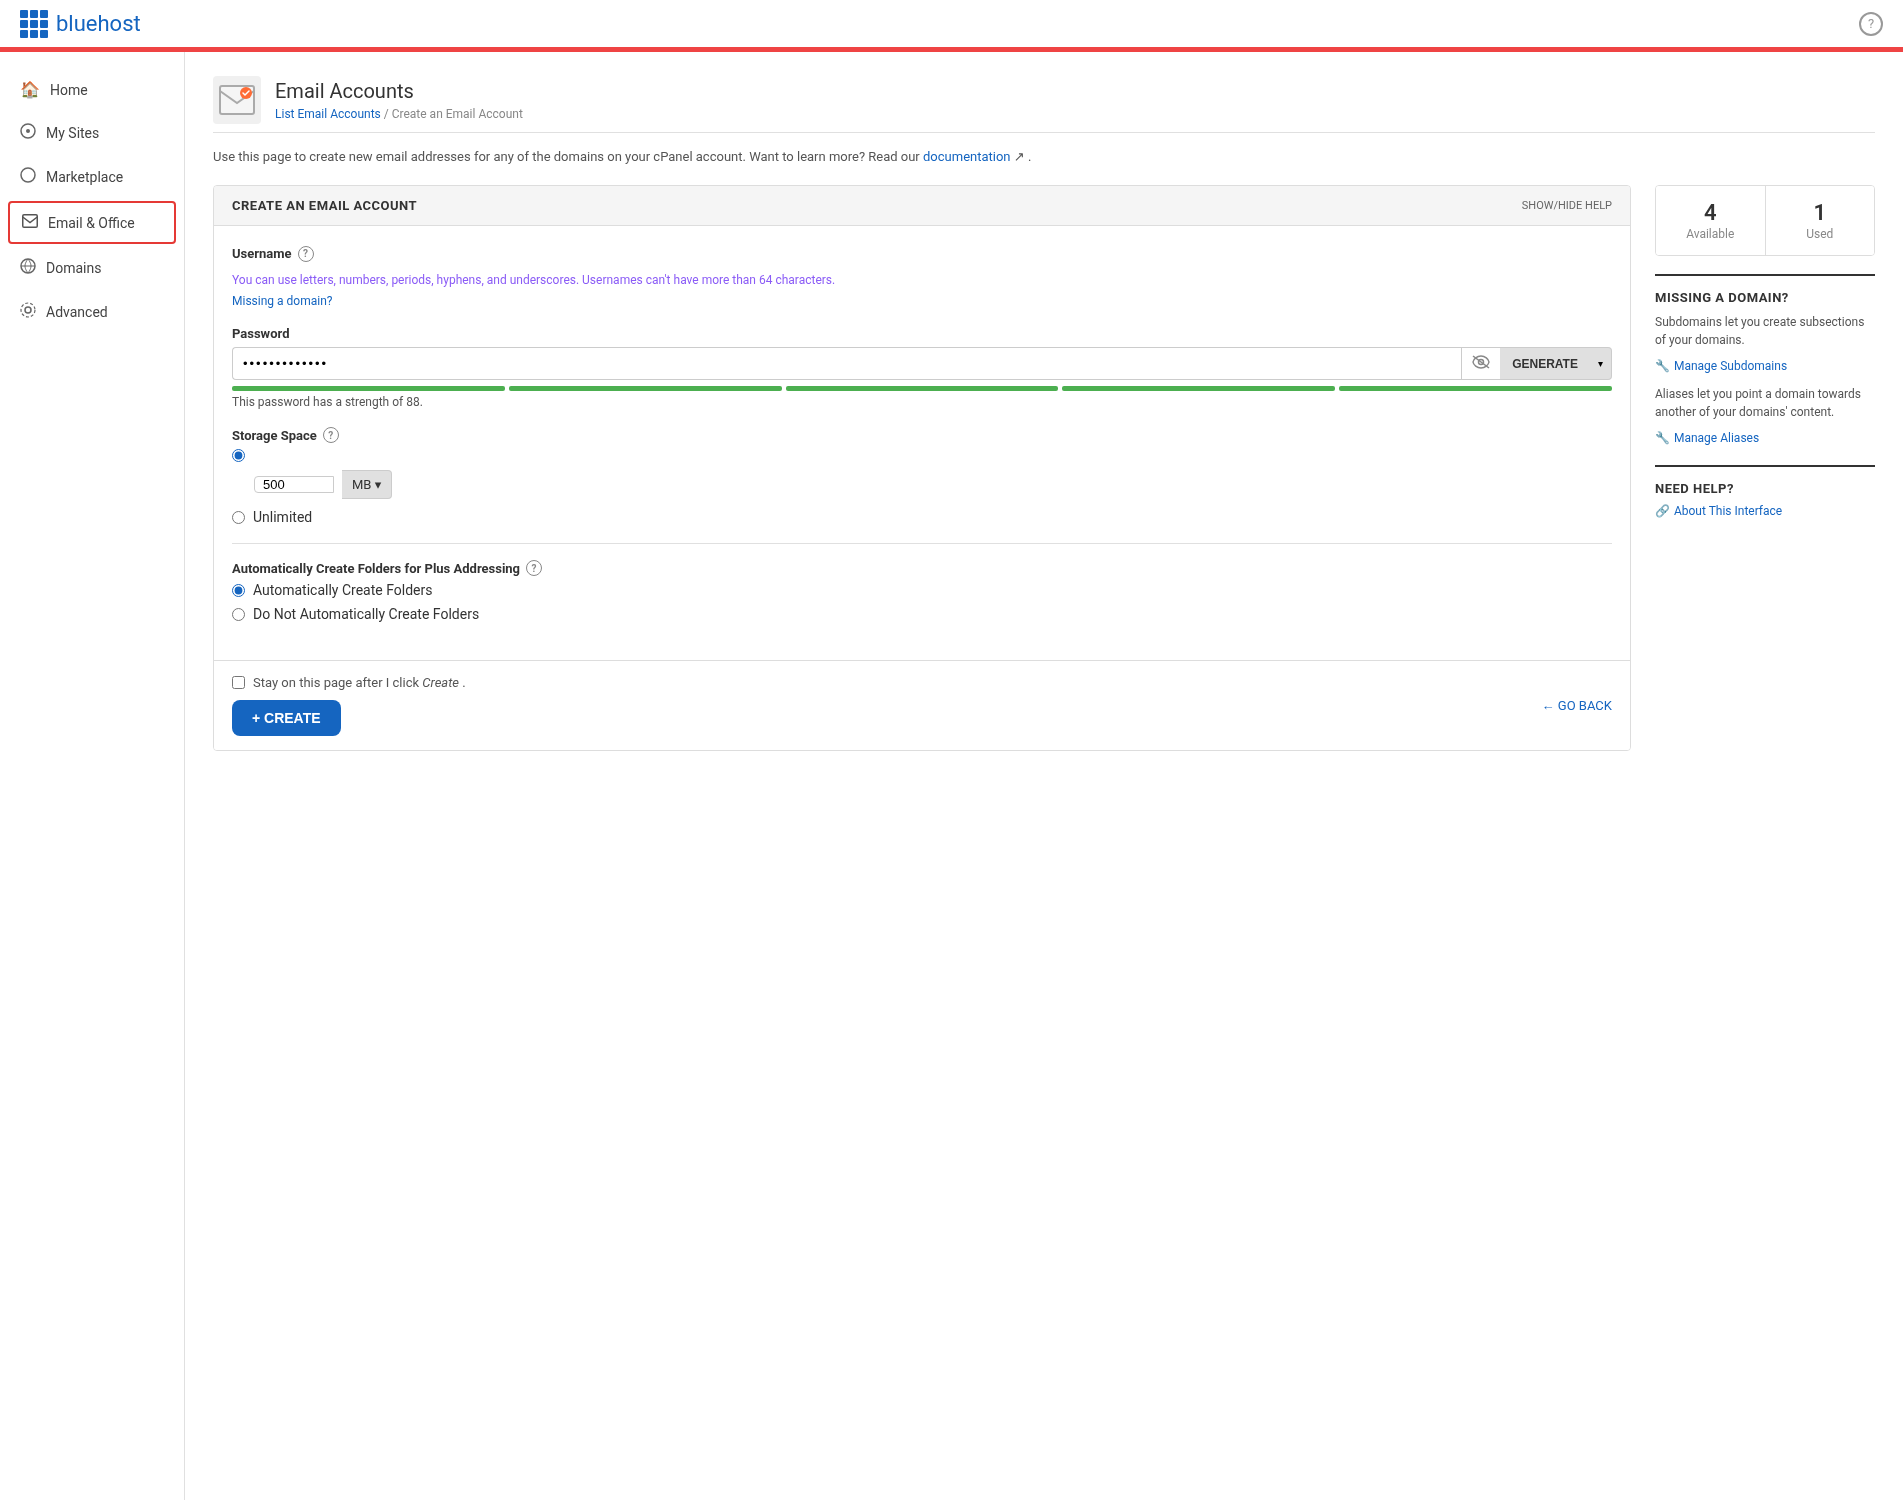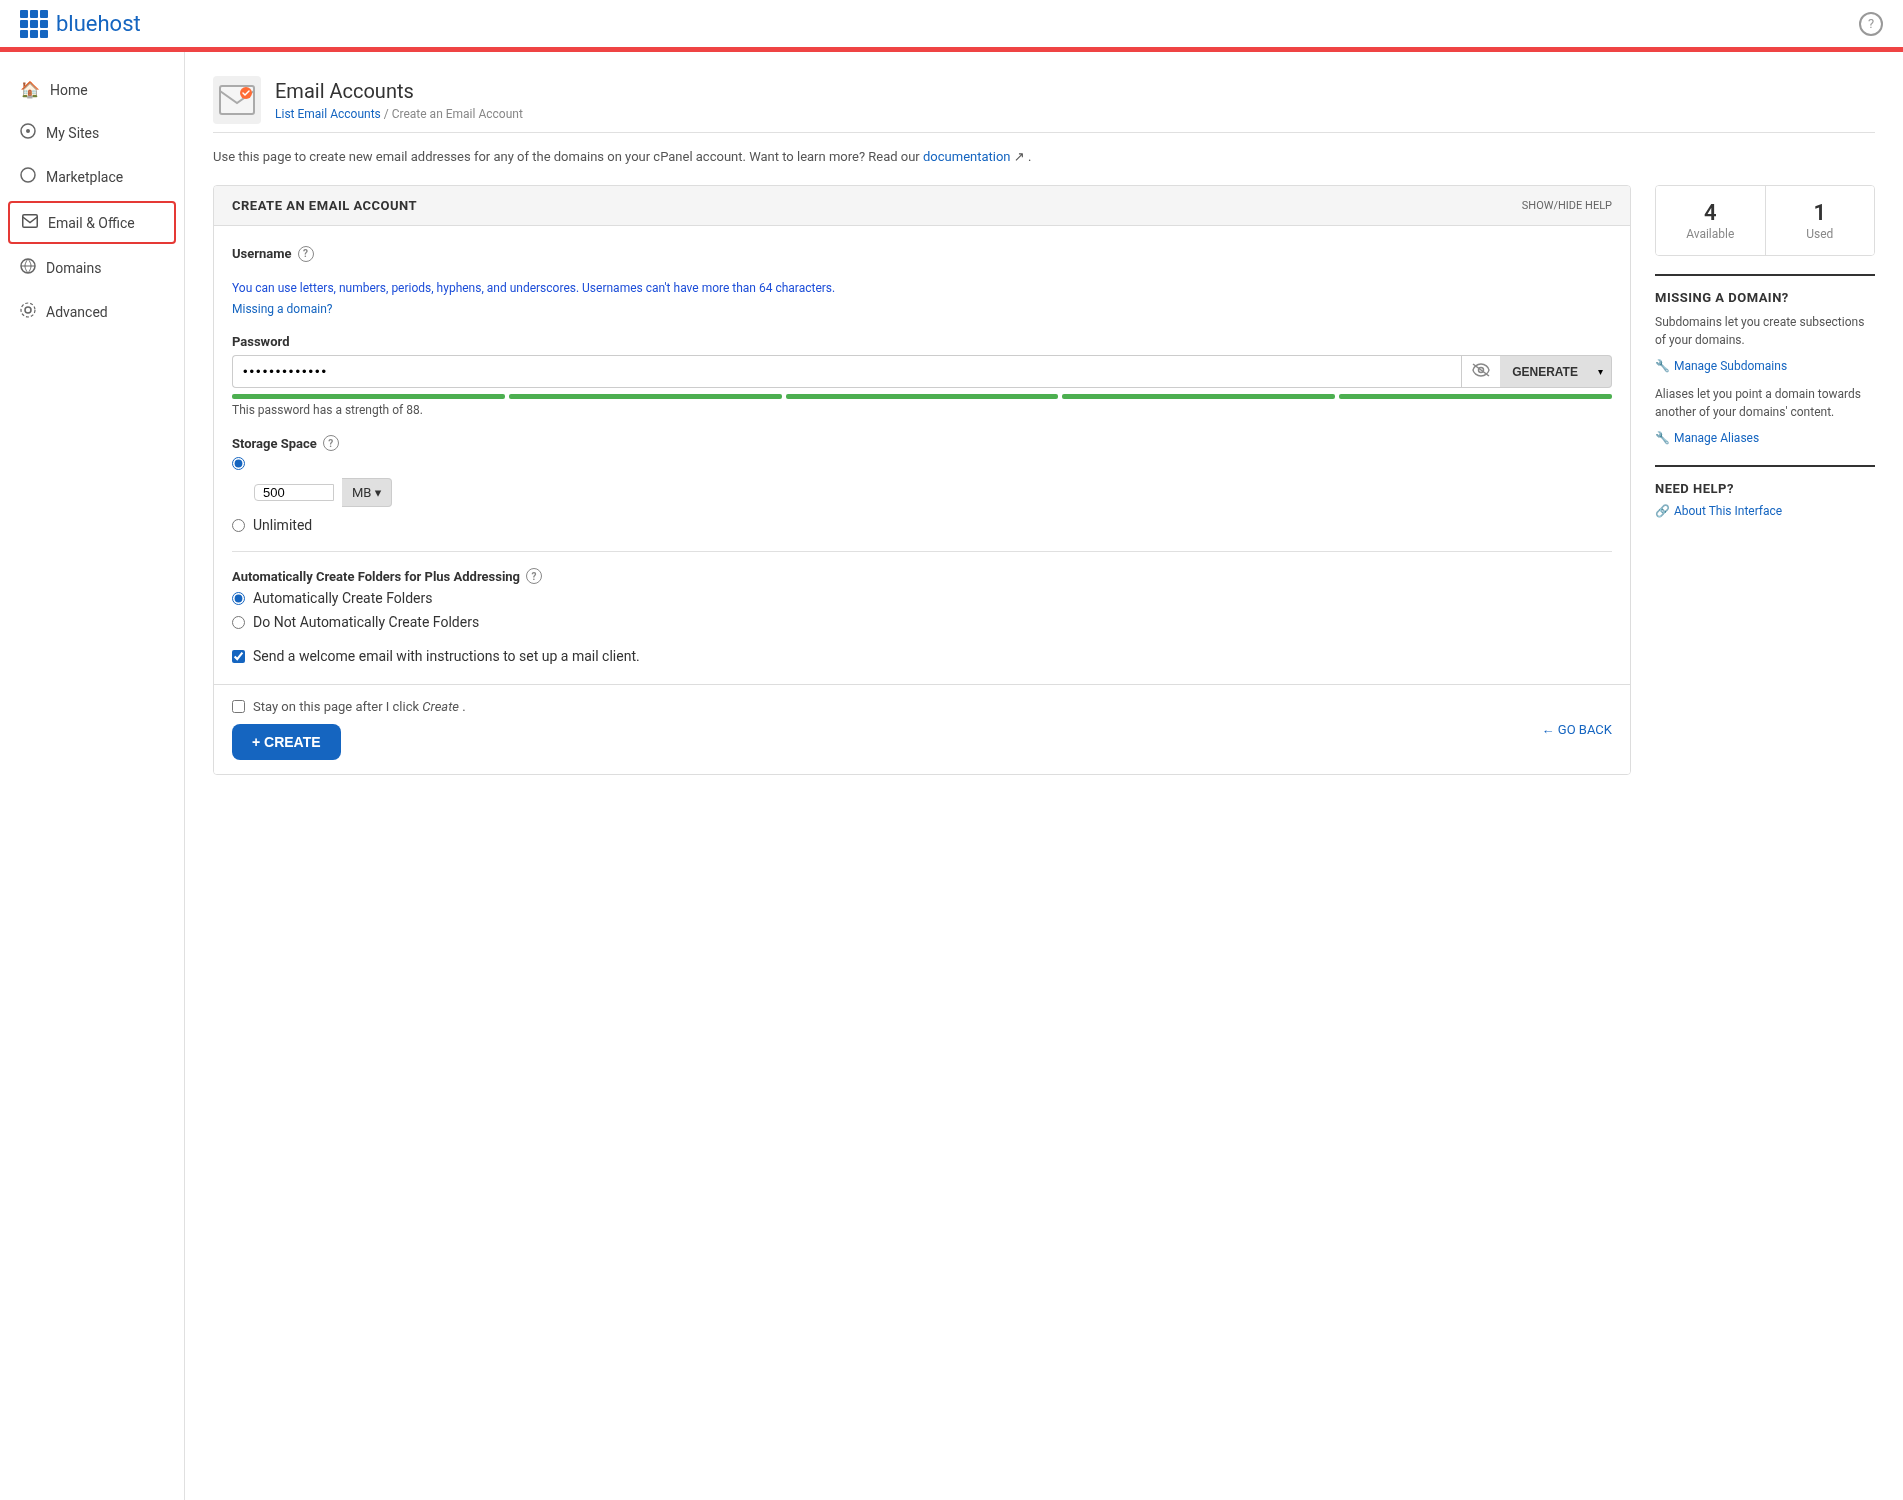--- a/index.html
+++ b/index.html
@@ -208,22 +208,22 @@
       background: #e0e0e0;
       border: 1px solid #ccc;
       border-left: none;
       border-radius: 0 4px 4px 0;
       padding: 7px 12px;
       font-size: 13px;
       color: #555;
     }
     .field-hint {
       font-size: 12px;
-      color: #1d4ed8;
-      margin-top: 18px;
+      color: #8b5cf6;
+      margin-top: 10px;
       line-height: 1.4;
     }
     .missing-domain-link {
       color: #1565c0;
       text-decoration: none;
       font-size: 12px;
     }
 
     
     .password-row {
@@ -632,24 +632,20 @@
             <div class="radio-row">
               <input type="radio" name="auto-folders" id="auto-yes" checked="" style="">
               <label for="auto-yes">Automatically Create Folders</label>
             </div>
             <div class="radio-row">
               <input type="radio" name="auto-folders" id="auto-no" style="">
               <label for="auto-no">Do Not Automatically Create Folders</label>
             </div>
           </div>
 
-          <div class="checkbox-row">
-            <input type="checkbox" id="welcome-email" checked="" style="">
-            <label for="welcome-email">Send a welcome email with instructions to set up a mail client.</label>
-          </div>
 
         </div>
 
         <div class="form-footer">
           <div>
             <div class="stay-on-page-row">
               <input type="checkbox" id="stay-on-page" style="">
               <label for="stay-on-page">
                 <span>Stay on this page after I click</span>
                 <em>Create</em>

